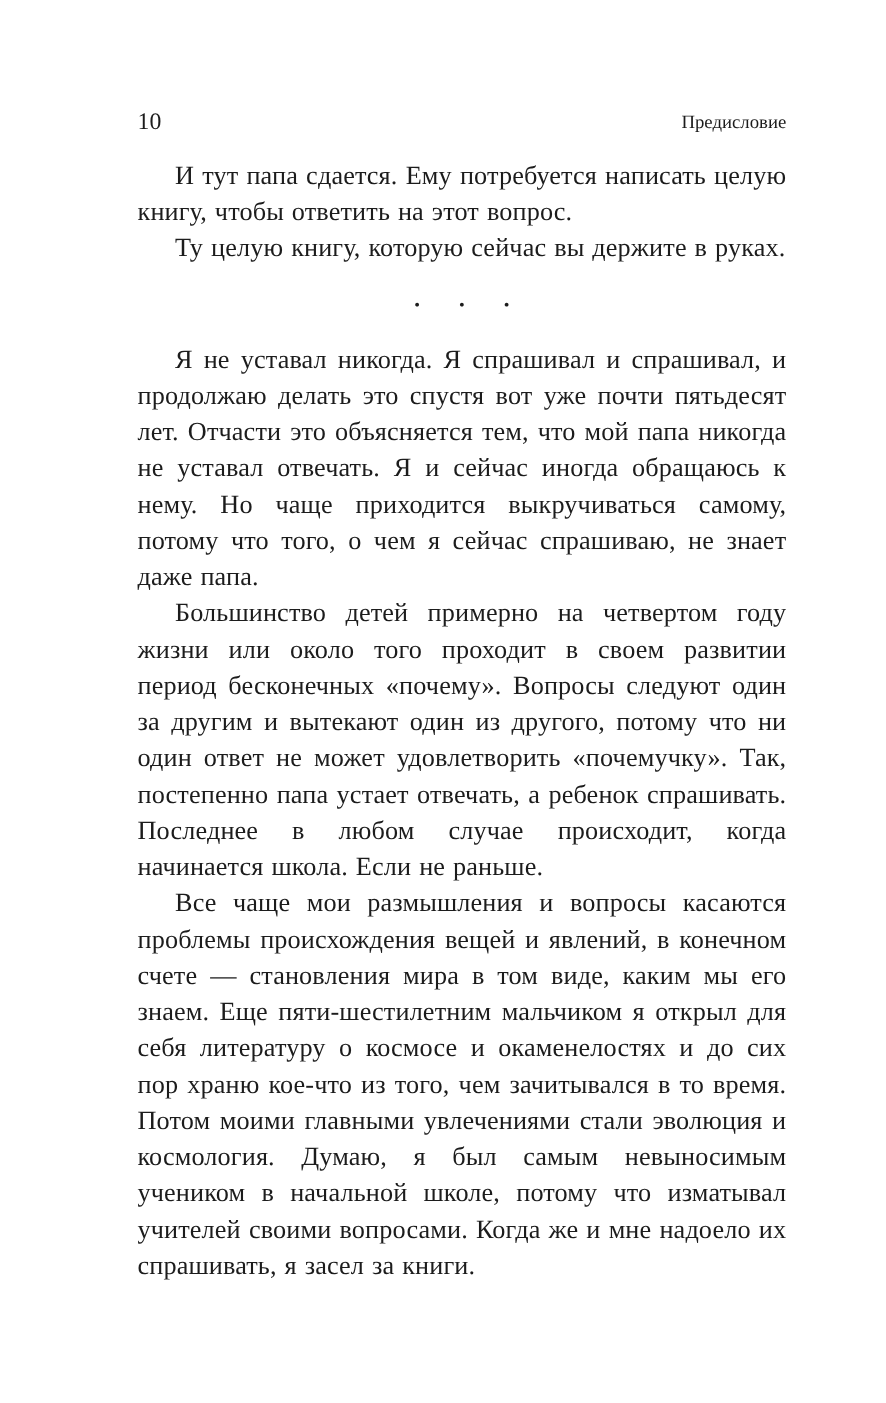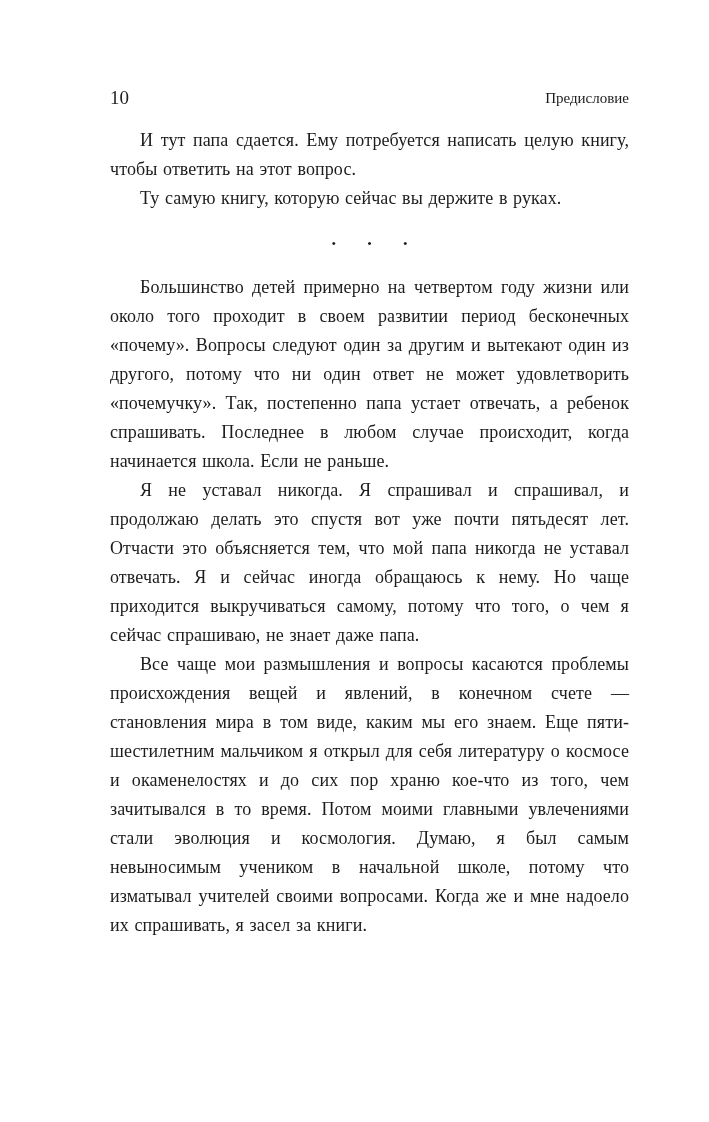--- a/index.html
+++ b/index.html
@@ -27,21 +27,21 @@
     margin-bottom: 16px;
   }
   .page-number {
     font-size: 19px;
   }
   .running-title {
     font-size: 15px;
   }
   .body-text p {
     margin: 0;
-    font-size: 18px;
+    font-size: 21px;
     line-height: 29px;
     text-align: justify;
     text-indent: 30px;
     letter-spacing: 0.1px;
     word-spacing: 1px;
   }
   .separator {
     text-align: center;
     font-size: 13px;
     line-height: 29px;
@@ -58,25 +58,25 @@
 
   <div class="page-header">
     <span class="page-number">10</span>
     <span class="running-title">Предисловие</span>
   </div>
 
   <div class="body-text">
 
     <p>И тут папа сдается. Ему потребуется написать целую книгу, чтобы ответить на этот вопрос.</p>
 
-    <p>Ту самую книгу, которую сейчас вы держите в руках.</p>
+    <p>Ту целую книгу, которую сейчас вы держите в руках.</p>
 
     <div class="separator">• • •</div>
 
+    <p>Я не уставал никогда. Я спрашивал и спрашивал, и продолжаю делать это спустя вот уже почти пятьдесят лет. Отчасти это объясняется тем, что мой папа никогда не уставал отвечать. Я и сейчас иногда обращаюсь к нему. Но чаще приходится выкручиваться самому, потому что того, о чем я сейчас спрашиваю, не знает даже папа.</p>
+
     <p>Большинство детей примерно на четвертом году жизни или около того проходит в своем развитии период бесконечных «почему». Вопросы следуют один за другим и вытекают один из другого, потому что ни один ответ не может удовлетворить «почемучку». Так, постепенно папа устает отвечать, а ребенок спрашивать. Последнее в любом случае происходит, когда начинается школа. Если не раньше.</p>
-
-    <p>Я не уставал никогда. Я спрашивал и спрашивал, и продолжаю делать это спустя вот уже почти пятьдесят лет. Отчасти это объясняется тем, что мой папа никогда не уставал отвечать. Я и сейчас иногда обращаюсь к нему. Но чаще приходится выкручиваться самому, потому что того, о чем я сейчас спрашиваю, не знает даже папа.</p>
 
     <p>Все чаще мои размышления и вопросы касаются проблемы происхождения вещей и явлений, в конечном счете — становления мира в том виде, каким мы его знаем. Еще пяти-шестилетним мальчиком я открыл для себя литературу о космосе и окаменелостях и до сих пор храню кое-что из того, чем зачитывался в то время. Потом моими главными увлечениями стали эволюция и космология. Думаю, я был самым невыносимым учеником в начальной школе, потому что изматывал учителей своими вопросами. Когда же и мне надоело их спрашивать, я засел за книги.</p>
 
   </div>
 
 </div>
 
 </body></html>

